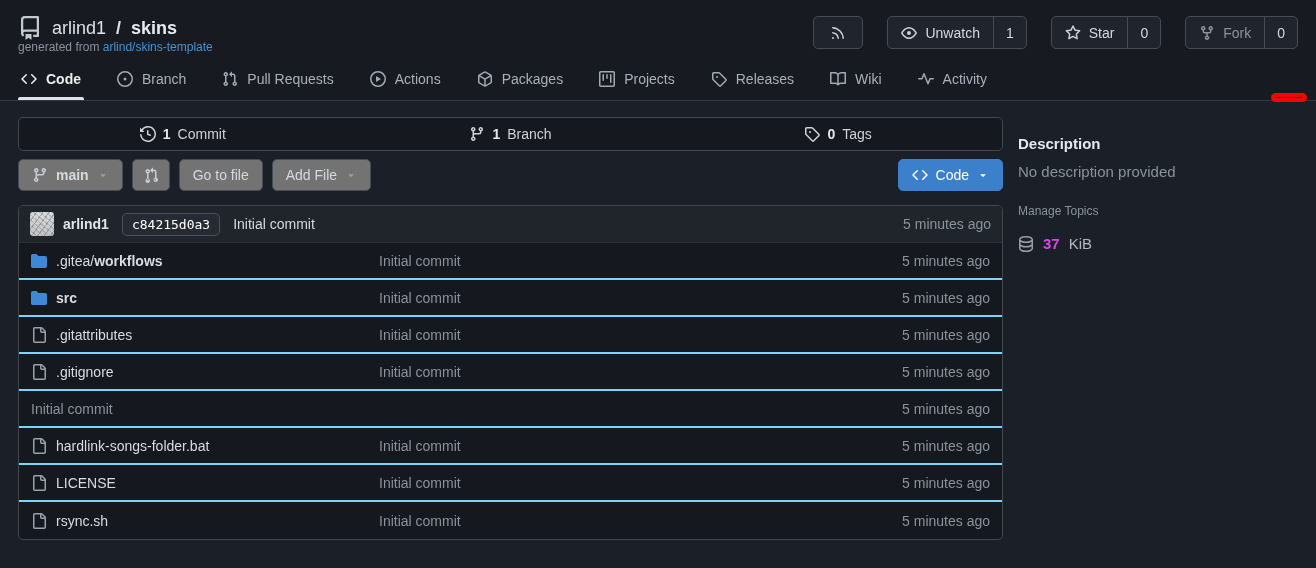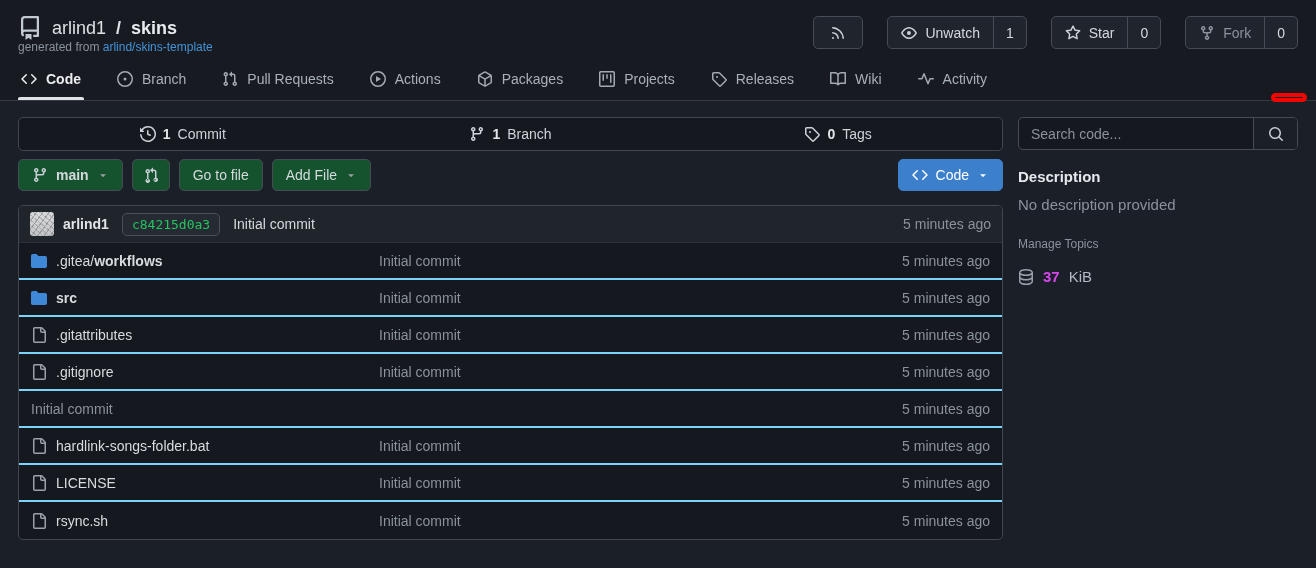--- a/index.html
+++ b/index.html
@@ -58,41 +58,41 @@
   .stats-bar { height:34px; background:#15181e; border:1px solid #40474f; border-radius:5px;
                display:flex; align-items:stretch; }
   .stat { flex:1; display:flex; align-items:center; justify-content:center; gap:7px;
           color:#ced3d9; cursor:pointer; }
   .stat .icon { color:#ced3d9; }
   .stat b { color:#e4e7ea; }
 
   
   .toolbar { display:flex; align-items:center; gap:9px; margin-top:8px; }
   .tbtn { height:32px; display:flex; align-items:center; gap:8px; padding:0 13px;
-          background:#14532d; border:1px solid #454c56; border-radius:5px;
+          background:#737373; border:1px solid #454c56; border-radius:5px;
           color:#d5d9de; cursor:pointer; font-size:14px; }
   .tbtn .icon { color:#c9ced5; }
   .tbtn .caret { color:#9aa1aa; }
   .branch-name { font-weight:bold; }
   .icon-only { padding:0 10px; }
   .code-btn { margin-left:auto; background:#3c80cc; border:1px solid #3c80cc; color:#ffffff; }
   .code-btn .icon, .code-btn .caret { color:#ffffff; }
 
   
   .file-table { margin-top:14px; background:#15181e; border:1px solid #40474f;
                 border-radius:5px; overflow:hidden; }
   .commit-row { height:37px; background:#20252c; display:flex; align-items:center;
                 padding:0 11px; border-bottom:1px solid #2c323b; }
   .avatar { width:24px; height:24px; border-radius:3px; flex:0 0 24px;
             background:
               repeating-linear-gradient(127deg, rgba(120,120,125,.55) 0 1px, rgba(0,0,0,0) 1px 5px),
               repeating-linear-gradient(40deg, rgba(140,140,145,.45) 0 1px, rgba(0,0,0,0) 1px 4px),
               linear-gradient(#d9dadb,#c2c4c6); }
   .commit-author { font-weight:bold; margin-left:9px; color:#e2e5e9; cursor:pointer; }
-  .hash-badge { font-family:"DejaVu Sans Mono", monospace; font-size:13px; color:#22c55e;
+  .hash-badge { font-family:"DejaVu Sans Mono", monospace; font-size:13px; color:#ffffff;
                 background:#262b33; border:1px solid #4a515b; border-radius:5px;
                 padding:3px 9px; margin-left:13px; cursor:pointer; }
   .commit-msg { margin-left:13px; color:#d5d9de; cursor:pointer; }
   .row-time { margin-left:auto; color:#8a929c; }
 
   .file-row { height:37px; display:flex; align-items:center; padding:0 12px;
               border-bottom:2px solid #7dd3fc; }
   .file-row:last-child { border-bottom:none; }
   .name-cell { flex:0 0 348px; display:flex; align-items:center; gap:9px; overflow:hidden; }
   .name-cell .icon.folder { color:#3f87d7; }
@@ -521,30 +521,20 @@
             </span>
           <span class="fname"><span>rsync.sh</span></span>
         </div>
         <span class="msg-cell">Initial commit</span>
         <span class="row-time">5 minutes ago</span>
       </div>
     </div>
   </div>
 
   <div class="sidebar">
-    <div class="search-box">
-      <input type="text" placeholder="Search code..." style="">
-      <div class="search-btn">
-        <span class="icon">
-            <svg width="16" height="16">
-              <use href="#i-search"></use>
-            </svg>
-          </span>
-      </div>
-    </div>
     <div class="sb-title">Description</div>
     <div class="sb-empty">No description provided</div>
     <div class="sb-topics">Manage Topics</div>
     <div class="sb-size">
       <span class="icon">
           <svg width="16" height="16">
             <use href="#i-database"></use>
           </svg>
         </span>
       <b>37</b>

